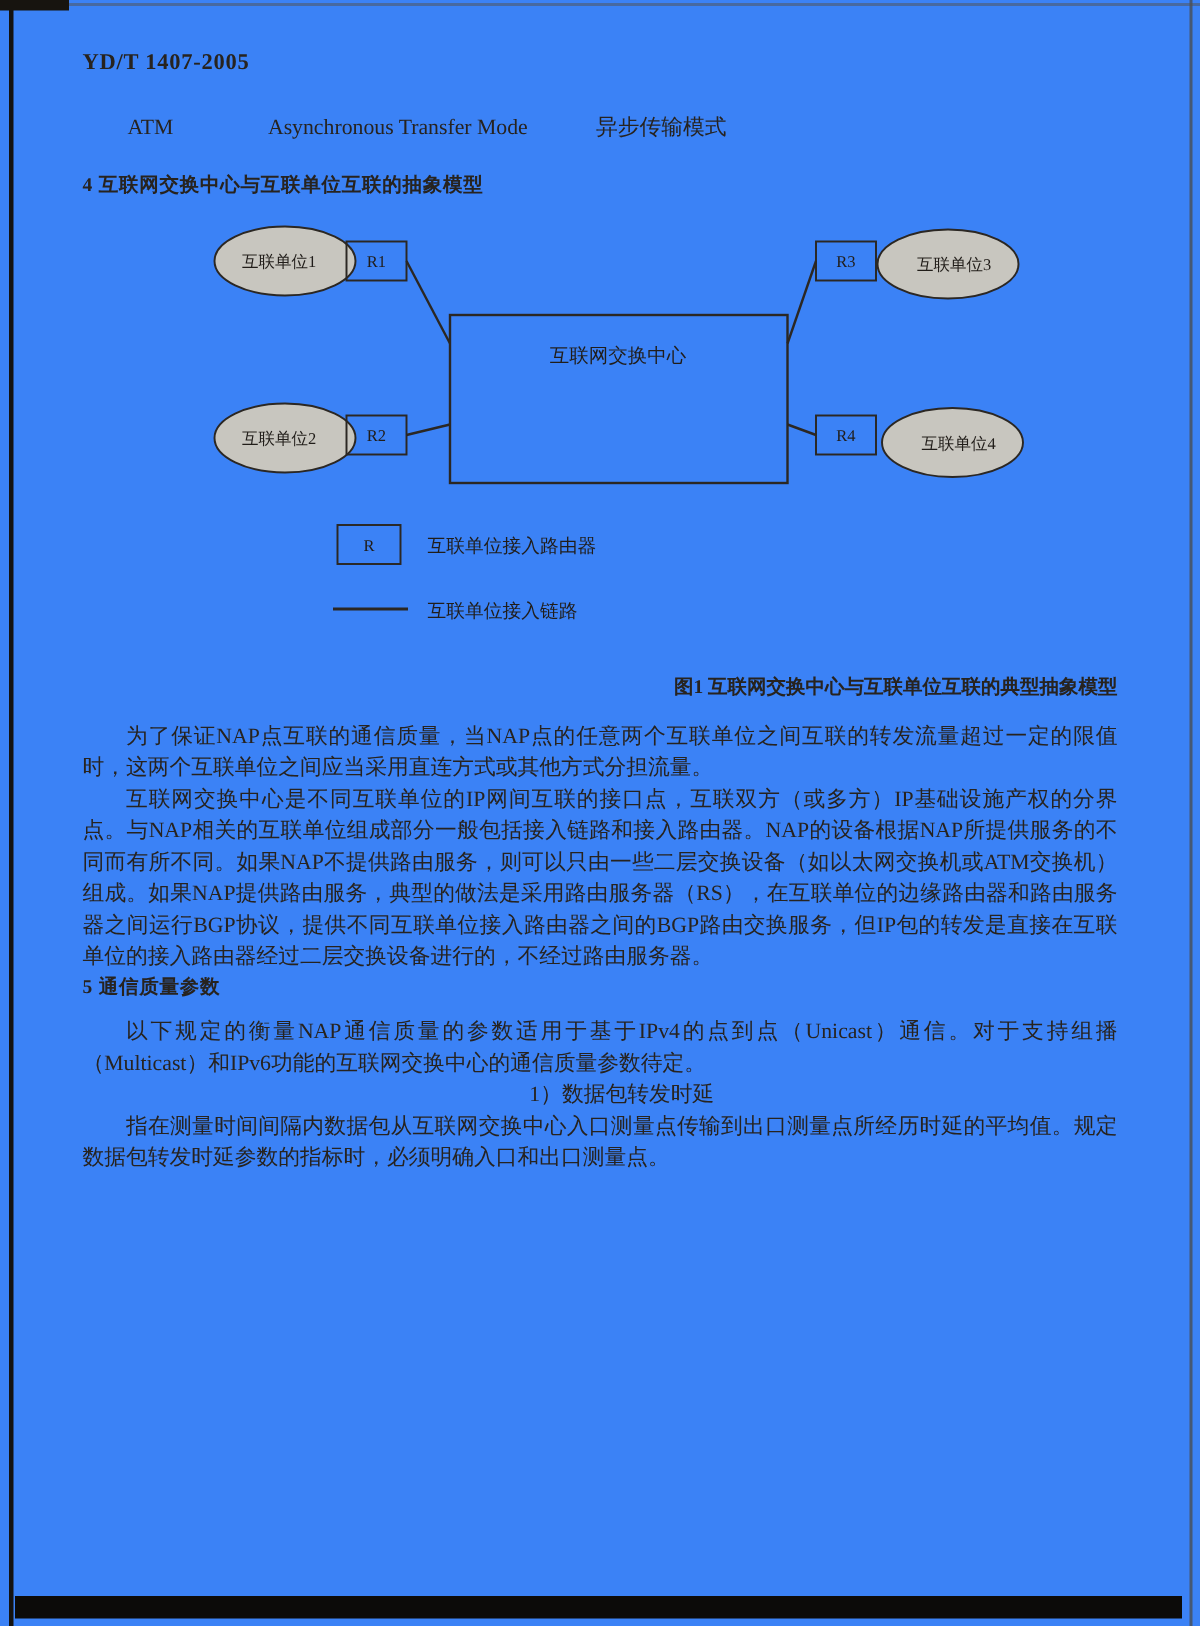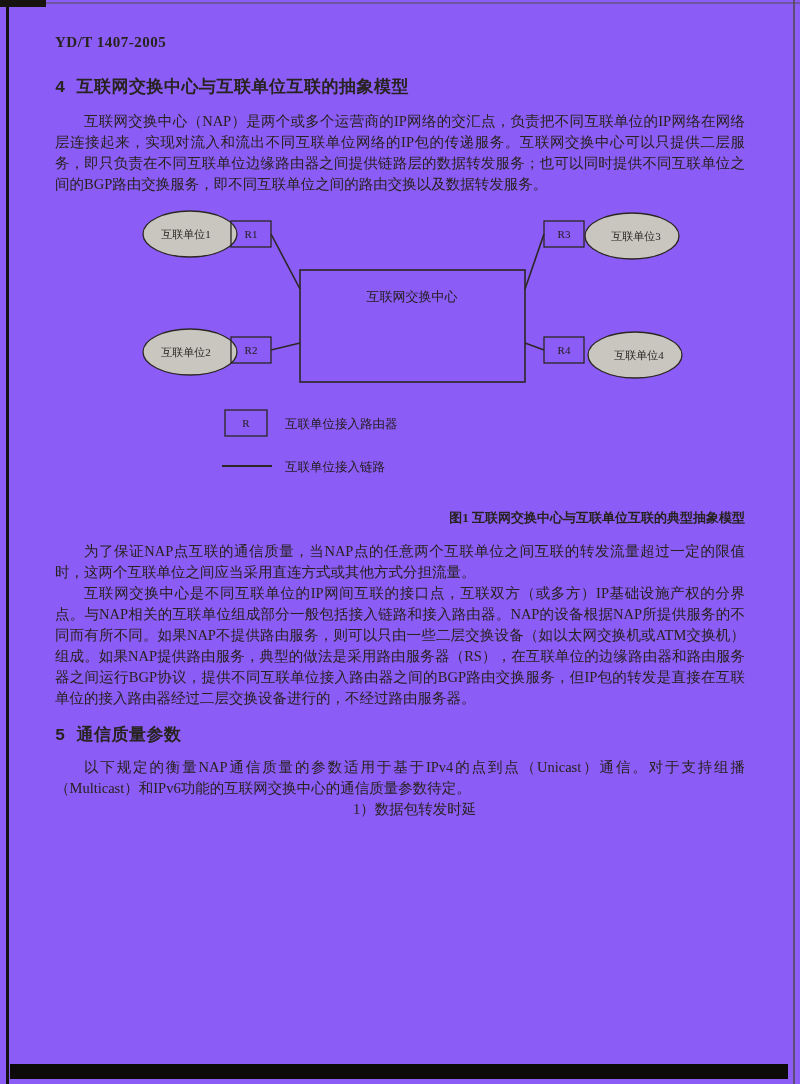--- a/index.html
+++ b/index.html
@@ -5,21 +5,21 @@
   html, body { margin: 0; padding: 0; }
   body {
     width: 800px;
     font-family: "Liberation Serif", "DejaVu Serif", serif;
     background: #e9e8e4;
   }
   .page {
     position: relative;
     width: 800px;
     height: 1084px;
-    background: #8b5cf6;
+    background: #3b82f6;
     overflow: hidden;
     color: #27231f;
   }
   
   .edge-left   { position: absolute; left: 6px;  top: 0; bottom: 0; width: 3px;  background: #141210; }
   .edge-right  { position: absolute; right: 5px; top: 0; bottom: 0; width: 2px;  background: #4a463f; opacity: .7; }
   .edge-top    { position: absolute; left: 0; right: 0; top: 2px; height: 2px;   background: #555049; opacity: .5; }
   .corner-blot { position: absolute; left: 0; top: 0; width: 46px; height: 7px;  background: #17140f; }
   .bottom-bar  { position: absolute; left: 10px; right: 12px; bottom: 5px; height: 15px; background: #0c0b09; }
 
@@ -29,27 +29,26 @@
     font-weight: bold;
     font-size: 15px;
     letter-spacing: .5px;
     margin-bottom: 24px;
   }
   .abbr-row { font-size: 14.5px; margin-bottom: 20px; padding-left: 30px; }
   .abbr-row .abbr-term { display: inline-block; width: 90px; }
   .abbr-row .abbr-full { display: inline-block; width: 215px; }
 
   h2.sec-heading {
-    font-size: 17px;
+    font-size: 13px;
     font-weight: bold;
     margin: 0 0 13px 0;
     letter-spacing: .5px;
-    font-family: Liberation Mono, monospace;
   }
-  h2.sec5 { margin-top: 14px; margin-bottom: 11px; }
+  h2.sec5 { margin-bottom: 11px; }
 
   p.body-para {
     margin: 0;
     font-size: 14.5px;
     line-height: 21px;
     text-indent: 2em;
     text-align: justify;
   }
   p.item-title { text-align: center; }
 
@@ -73,24 +72,28 @@
   <div class="edge-left"></div>
   <div class="edge-right"></div>
   <div class="edge-top"></div>
   <div class="corner-blot"></div>
   <div class="bottom-bar"></div>
 
   <div class="content">
 
     <div class="doc-number">YD/T 1407-2005</div>
 
+    <div class="abbr-row">
+      <span class="abbr-term">ATM</span>
+      <span class="abbr-full">Asynchronous Transfer Mode</span>
+      <span class="abbr-cn">异步传输模式</span>
+    </div>
 
     <h2 class="sec-heading">4  互联网交换中心与互联单位互联的抽象模型</h2>
 
-    <p class="body-para">互联网交换中心（NAP）是两个或多个运营商的IP网络的交汇点，负责把不同互联单位的IP网络在网络层连接起来，实现对流入和流出不同互联单位网络的IP包的传递服务。互联网交换中心可以只提供二层服务，即只负责在不同互联单位边缘路由器之间提供链路层的数据转发服务；也可以同时提供不同互联单位之间的BGP路由交换服务，即不同互联单位之间的路由交换以及数据转发服务。</p>
 
     <figure class="diagram">
       <svg width="700" height="300" viewBox="0 0 700 300">
 
         <line class="diag-stroke" stroke-width="1.6" x1="216" y1="29" x2="245" y2="84"></line>
         <line class="diag-stroke" stroke-width="1.6" x1="216" y1="145" x2="245" y2="138"></line>
         <line class="diag-stroke" stroke-width="1.6" x1="489" y1="29" x2="470" y2="84"></line>
         <line class="diag-stroke" stroke-width="1.6" x1="489" y1="145" x2="470" y2="138"></line>
 
         <rect class="diag-stroke" stroke-width="1.6" fill="#f7f6f2" x="245" y="65" width="225" height="112"></rect>
@@ -127,15 +130,16 @@
       <figcaption class="fig-caption">图1  互联网交换中心与互联单位互联的典型抽象模型</figcaption>
     </figure>
 
     <p class="body-para">为了保证NAP点互联的通信质量，当NAP点的任意两个互联单位之间互联的转发流量超过一定的限值时，这两个互联单位之间应当采用直连方式或其他方式分担流量。</p>
     <p class="body-para">互联网交换中心是不同互联单位的IP网间互联的接口点，互联双方（或多方）IP基础设施产权的分界点。与NAP相关的互联单位组成部分一般包括接入链路和接入路由器。NAP的设备根据NAP所提供服务的不同而有所不同。如果NAP不提供路由服务，则可以只由一些二层交换设备（如以太网交换机或ATM交换机）组成。如果NAP提供路由服务，典型的做法是采用路由服务器（RS），在互联单位的边缘路由器和路由服务器之间运行BGP协议，提供不同互联单位接入路由器之间的BGP路由交换服务，但IP包的转发是直接在互联单位的接入路由器经过二层交换设备进行的，不经过路由服务器。</p>
 
     <h2 class="sec-heading sec5">5  通信质量参数</h2>
 
     <p class="body-para">以下规定的衡量NAP通信质量的参数适用于基于IPv4的点到点（Unicast）通信。对于支持组播（Multicast）和IPv6功能的互联网交换中心的通信质量参数待定。</p>
     <p class="body-para item-title">1）数据包转发时延</p>
+    <p class="body-para">指在测量时间间隔内数据包从互联网交换中心入口测量点传输到出口测量点所经历时延的平均值。规定数据包转发时延参数的指标时，必须明确入口和出口测量点。</p>
 
   </div>
 </div>
 
 </body></html>

